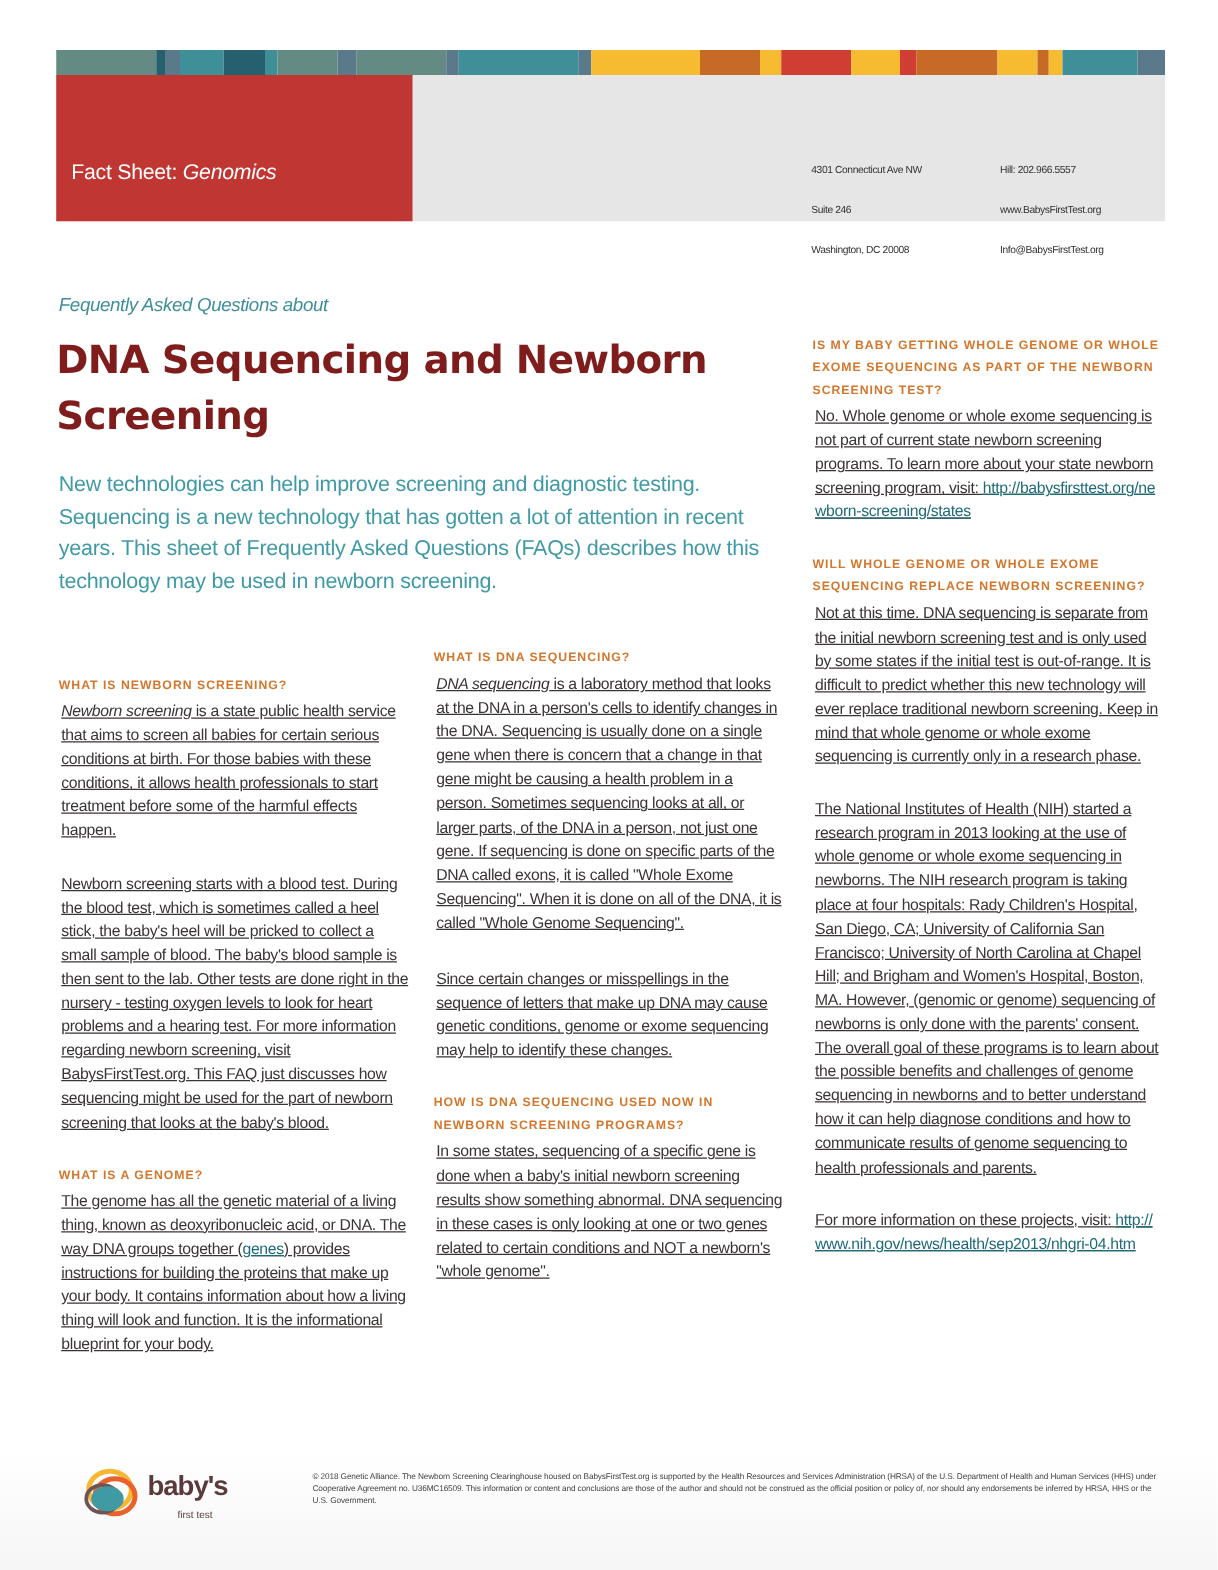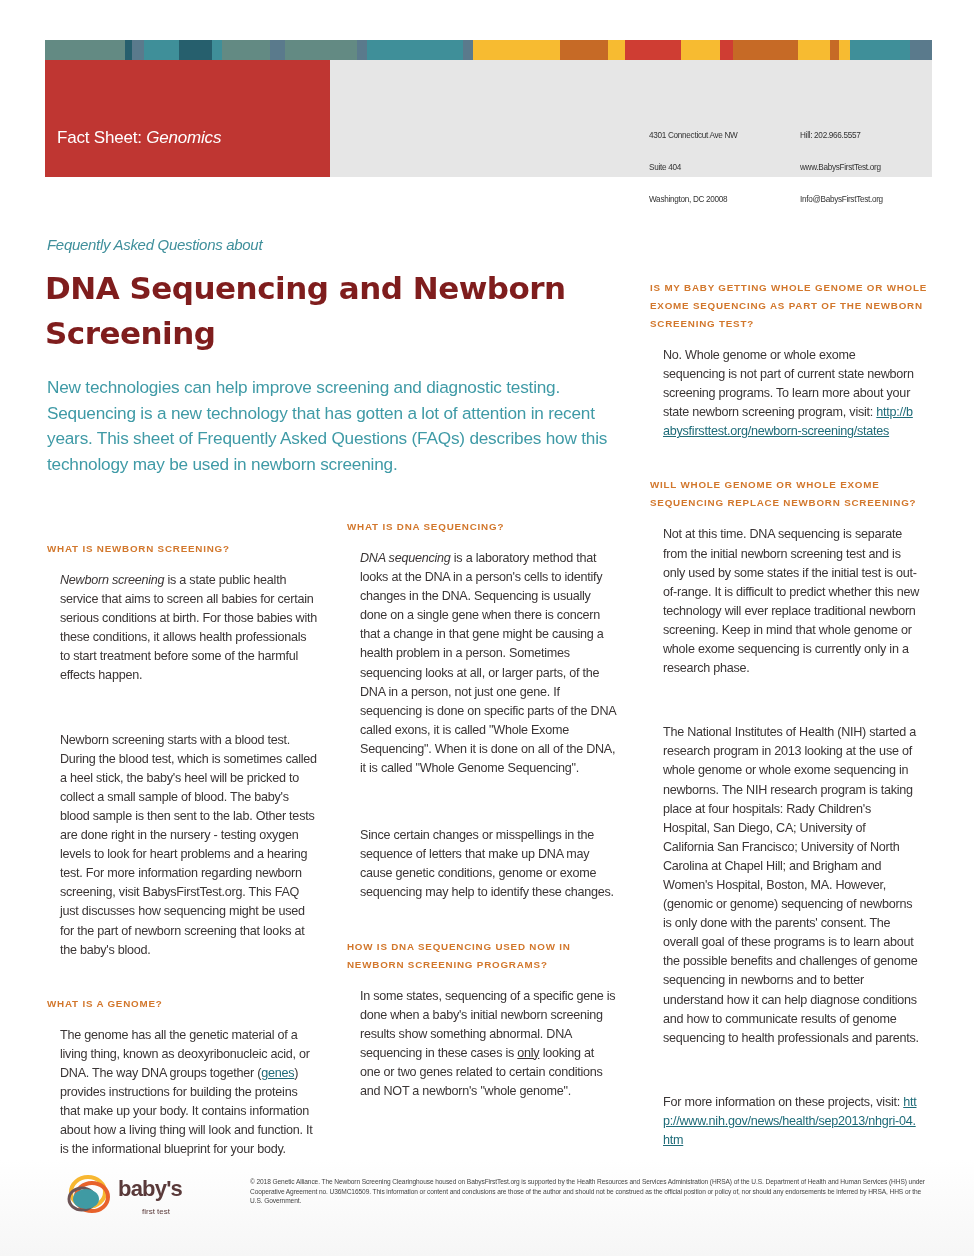--- a/index.html
+++ b/index.html
@@ -15,23 +15,23 @@
   .addr { left: 649px; }
   .phone { left: 800px; }
 
   .kicker { position: absolute; left: 47px; top: 236px; font-family: "Liberation Sans", sans-serif; font-style: italic; font-size: 15px; color: #3f8f9b; letter-spacing: -0.3px; }
   .title { position: absolute; left: 45px; top: 266px; width: 580px; font-family: "DejaVu Sans", sans-serif; font-weight: bold; font-size: 31px; line-height: 45px; color: #7f1d1d; letter-spacing: -0.5px; }
   .intro { position: absolute; left: 47px; top: 375px; width: 590px; font-family: "Liberation Sans", sans-serif; font-size: 17.2px; line-height: 25.5px; color: #3f9aa6; letter-spacing: -0.2px; }
 
   .col { position: absolute; font-family: "Liberation Sans", sans-serif; font-size: 12.6px; line-height: 19.1px; color: #3a3535; letter-spacing: -0.25px; }
   .col1 { left: 47px; top: 540px; width: 285px; }
   .col2 { left: 347px; top: 518px; width: 283px; }
-  .col3 { left: 650px; top: 279px; width: 282px; }
+  .col3 { left: 650px; top: 268px; width: 282px; }
   .q { font-family: "Liberation Sans", sans-serif; font-weight: bold; font-size: 9.8px; line-height: 18px; color: #d2772c; letter-spacing: 0.8px; text-transform: uppercase; }
-  .p { margin: 13px; }
+  .p { margin: 2px; text-decoration: underline; }
   .gap { height: 19px; }
   .gap2 { height: 22px; }
   a.link { color: #1e6b78; text-decoration: underline; }
   .u { text-decoration: underline; }
 
   .footer-rule { position: absolute; left: 0; top: 1160px; width: 974px; height: 96px; background: linear-gradient(#ffffff, #f6f6f6); }
   .logo { position: absolute; left: 62px; top: 1172px; width: 120px; height: 44px; }
   .logo-word { position: absolute; left: 118px; top: 1176px; font-family: "Liberation Sans", sans-serif; font-weight: bold; font-size: 22px; color: #5a3a3a; letter-spacing: -0.8px; }
   .logo-sub { position: absolute; left: 142px; top: 1207px; font-family: "Liberation Sans", sans-serif; font-size: 8px; color: #5a3a3a; }
   .footnote { position: absolute; left: 250px; top: 1177px; width: 680px; font-family: "Liberation Sans", sans-serif; font-size: 6.6px; line-height: 9.6px; color: #444; letter-spacing: -0.1px; }
@@ -66,21 +66,21 @@
     <span style="background: rgb(90, 122, 140); width: 2.51572%;"></span>
   </div>
 <div class="header-gray"></div>
 <div class="header-red"></div>
 <div class="fact-title">
   <span>Fact Sheet:</span>
   <em>Genomics</em>
 </div>
 <div class="contact addr">
   <div>4301 Connecticut Ave NW</div>
-  <div>Suite 404</div>
+  <div>Suite 246</div>
   <div>Washington, DC 20008</div>
 </div>
 <div class="contact phone">
   <div>Hill: 202.966.5557</div>
   <div>www.BabysFirstTest.org</div>
   <div>Info@BabysFirstTest.org</div>
 </div>
 
 <div class="kicker">Fequently Asked Questions about</div>
 <div class="title">DNA Sequencing and Newborn Screening</div>

